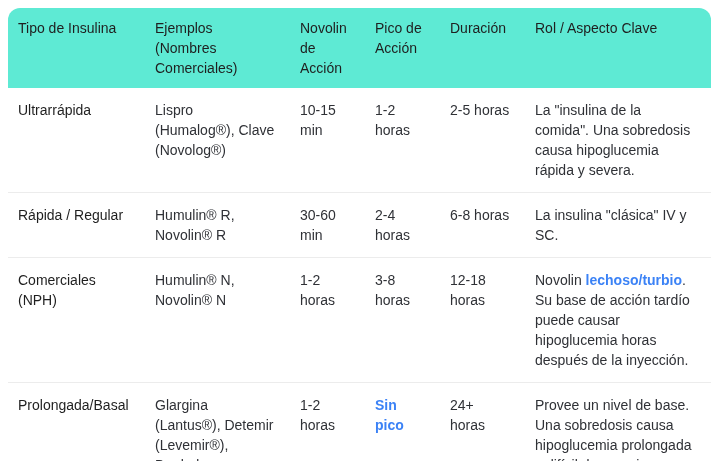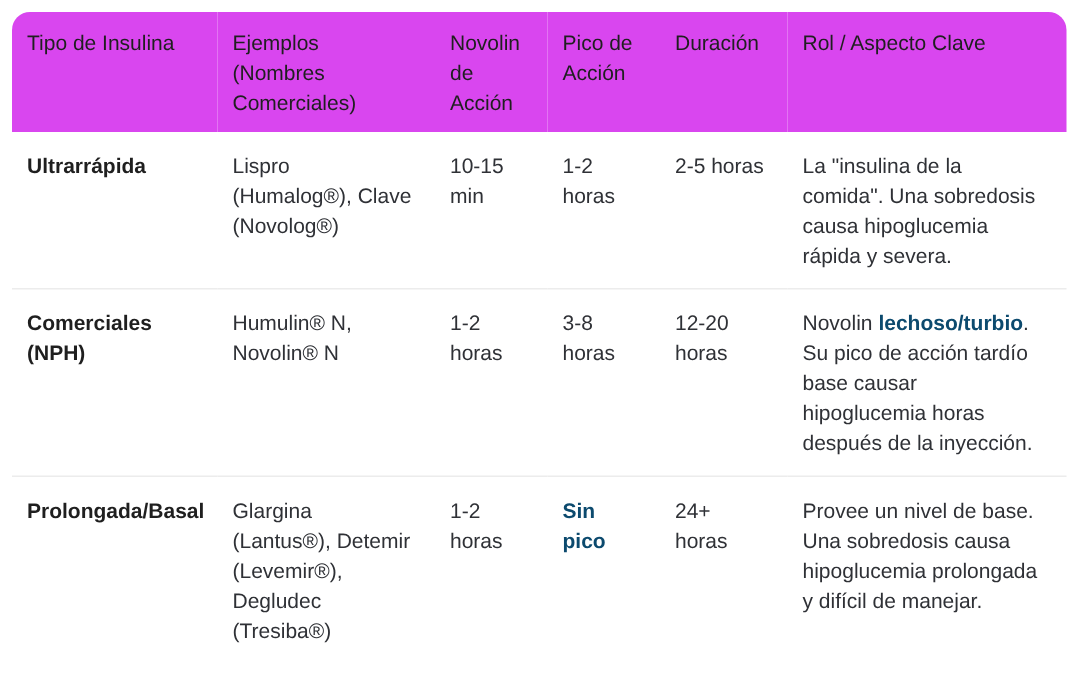--- a/index.html
+++ b/index.html
@@ -18,41 +18,41 @@
   table.insulin-table {
     border-collapse: separate;
     border-spacing: 0;
     table-layout: fixed;
     width: 703px;
     font-size: 14px;
     line-height: 20px;
     color: #2f3136;
   }
   thead th {
-    background: #d946ef;
+    background: #5eead4;
     text-align: left;
     font-weight: 500;
     color: #1f1f1f;
     padding: 10px 14px 10px 10px;
     vertical-align: top;
   }
   thead th:first-child { border-top-left-radius: 12px; }
   thead th:last-child  { border-top-right-radius: 12px; }
   tbody td {
     padding: 12px 14px 12px 10px;
     vertical-align: top;
   }
   tbody tr + tr td { border-top: 1px solid #ececec; }
   td.cell-tipo {
-    font-weight: 700;
+    font-weight: 400;
     color: #1f1f1f;
   }
   .seg-bold, .cell-strong {
     font-weight: 700;
-    color: #0c4a6e;
+    color: #3b82f6;
   }
 </style>
 </head>
 <body>
 
 <div class="table-wrap">
   <table class="insulin-table">
     <colgroup>
       <col style="width:137px">
         <col style="width:145px">
@@ -74,26 +74,34 @@
     <tbody>
       <tr>
         <td class="cell-tipo">Ultrarrápida</td>
         <td>Lispro (Humalog®), Clave (Novolog®)</td>
         <td>10-15 min</td>
         <td>1-2 horas</td>
         <td>2-5 horas</td>
         <td><span>La "insulina de la comida". Una sobredosis causa hipoglucemia rápida y severa.</span><span class="seg-bold"></span><span></span></td>
       </tr>
       <tr>
+        <td class="cell-tipo">Rápida / Regular</td>
+        <td>Humulin® R, Novolin® R</td>
+        <td>30-60 min</td>
+        <td>2-4 horas</td>
+        <td>6-8 horas</td>
+        <td><span>La insulina "clásica" IV y SC.</span><span class="seg-bold"></span><span></span></td>
+      </tr>
+      <tr>
         <td class="cell-tipo">Comerciales (NPH)</td>
         <td>Humulin® N, Novolin® N</td>
         <td>1-2 horas</td>
         <td>3-8 horas</td>
-        <td>12-20 horas</td>
-        <td><span>Novolin </span><span class="seg-bold">lechoso/turbio</span><span>. Su pico de acción tardío base causar hipoglucemia horas después de la inyección.</span></td>
+        <td>12-18 horas</td>
+        <td><span>Novolin </span><span class="seg-bold">lechoso/turbio</span><span>. Su base de acción tardío puede causar hipoglucemia horas después de la inyección.</span></td>
       </tr>
       <tr>
         <td class="cell-tipo">Prolongada/Basal</td>
         <td>Glargina (Lantus®), Detemir (Levemir®), Degludec (Tresiba®)</td>
         <td>1-2 horas</td>
         <td class="cell-strong">Sin pico</td>
         <td>24+ horas</td>
         <td><span>Provee un nivel de base. Una sobredosis causa hipoglucemia prolongada y difícil de manejar.</span><span class="seg-bold"></span><span></span></td>
       </tr>
     </tbody>

